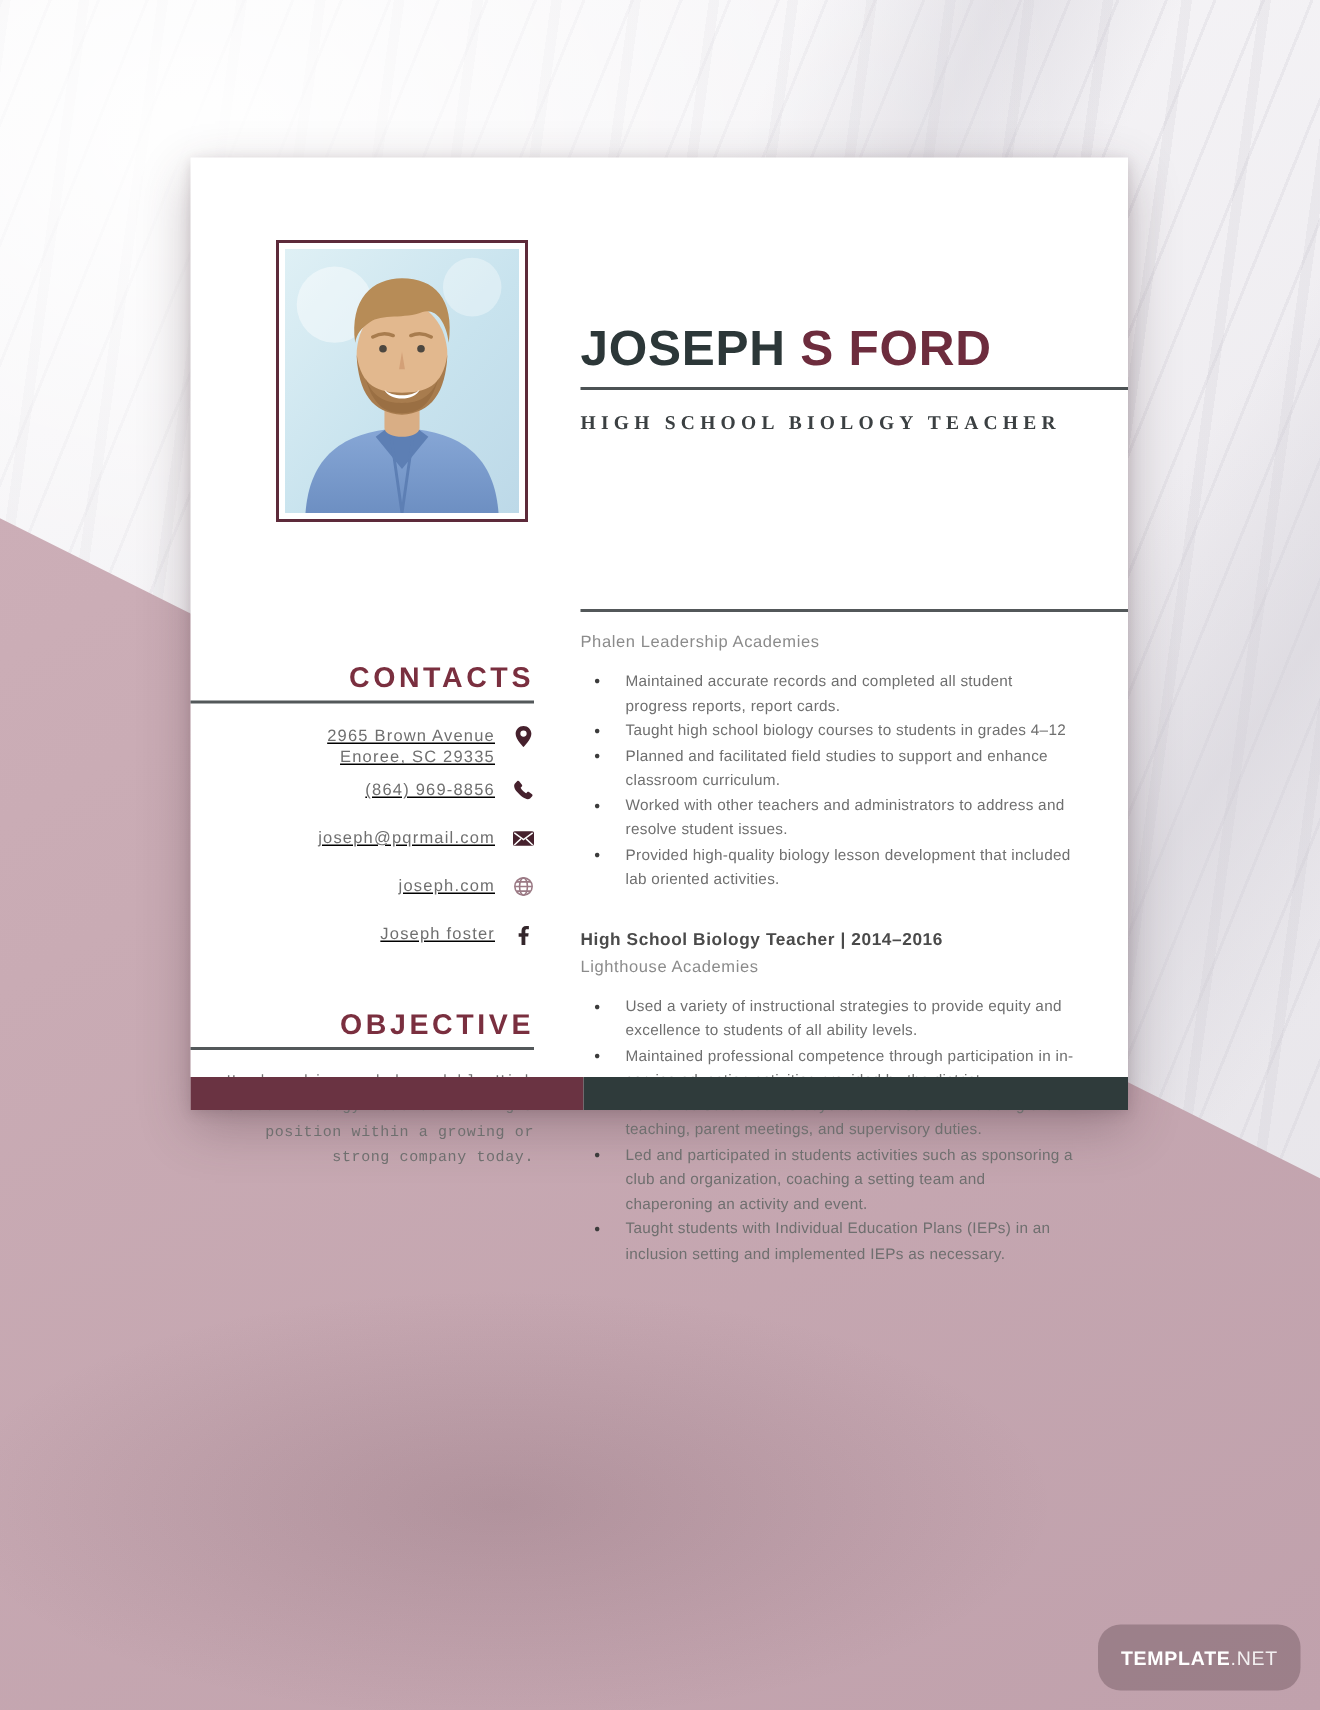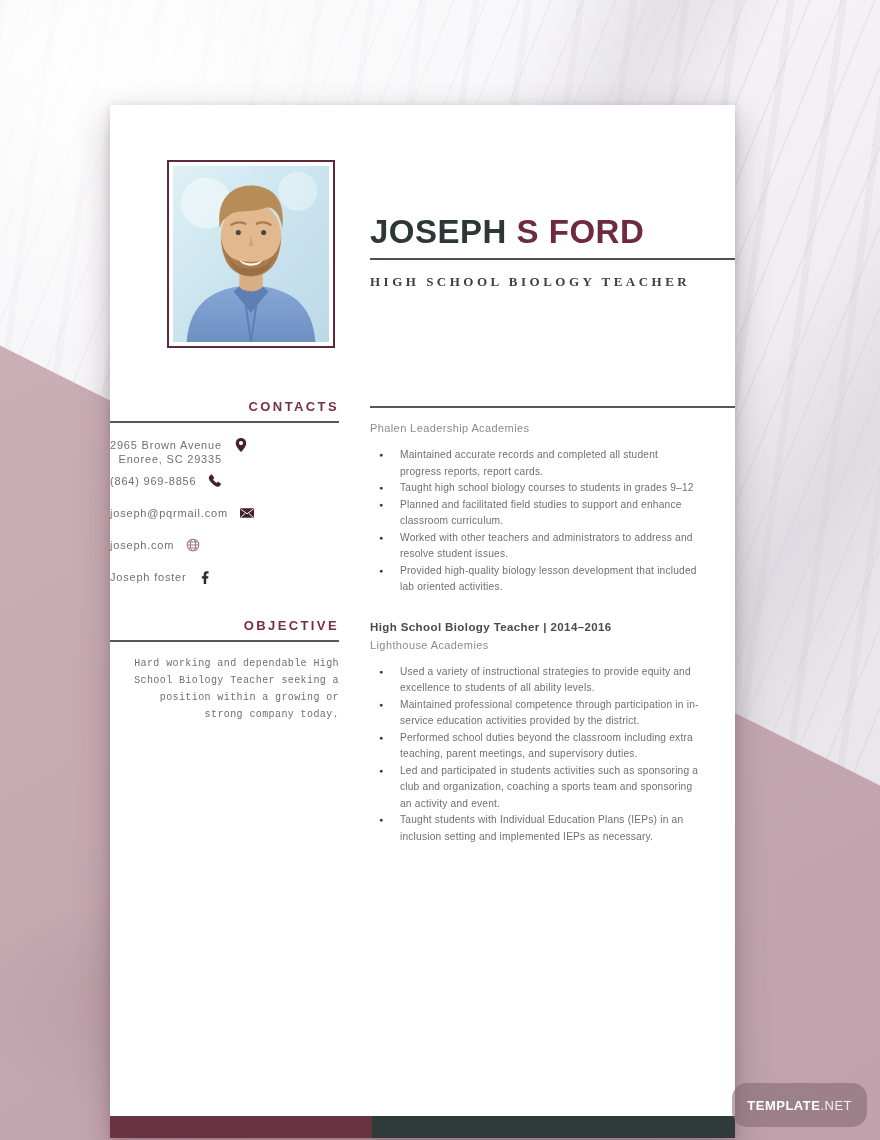--- a/index.html
+++ b/index.html
@@ -26,48 +26,48 @@
     clip-path: polygon(0 30.3%, 100% 68.9%, 100% 100%, 0 100%);
     background: linear-gradient(150deg, #cfb1ba 0%, #c9abb4 40%, #c0a1ac 100%);
   }
   .pink::before{
     content:""; position:absolute; left:0; right:0; top:0; bottom:0;
     background: radial-gradient(60% 18% at 38% 88%, rgba(90,60,70,.18), rgba(90,60,70,0) 70%);
   }
 
   
   .page {
-    position:absolute; left:110px; top:105px; width:625px; height:1033px;
+    position:absolute; left:127px; top:105px; width:625px; height:635px;
     background:#ffffff;
     box-shadow: 0 12px 32px rgba(70,45,55,.30), 0 2px 8px rgba(70,45,55,.18);
   }
 
   .photo-frame {
     position:absolute; left:57px; top:55px; width:168px; height:188px;
     border:2px solid #5d2a3a; background:#fff; padding:4px;
   }
   .photo-frame svg { display:block; width:100%; height:100%; }
 
   .name-block { position:absolute; left:260px; top:108px; width:365px; }
   .name { font-size:33px; font-weight:bold; letter-spacing:.5px; line-height:38px; white-space:nowrap; }
   .name .first { color:#2c3738; }
   .name .rest  { color:#6d2c3d; }
   .name-rule { margin-top:7px; height:2px; background:#4c5254; }
   .person-title { margin-top:14px; font-size:13px; font-weight:bold; letter-spacing:3.5px; color:#3b4042; white-space:nowrap;font-family:Liberation Serif, serif; }
 
   h2.sec {
-    font-size:13px; font-weight:bold; letter-spacing:2.4px; color:#7a2f3f; line-height:15px;
+    font-size:19px; font-weight:bold; letter-spacing:2.4px; color:#7a2f3f; line-height:15px;margin-top:46px;
   }
   .rule { margin-top:7px; height:2px; background:#53585a; }
 
   
   .left-col { position:absolute; left:0; top:294px; width:229px; }
   .left-col h2.sec { text-align:right; }
   .contact-rows { margin-top:15px; }
-  .contact-row { display:flex; justify-content:flex-start; align-items:flex-start; margin-bottom:18px; }
+  .contact-row { display:flex; justify-content:flex-end; align-items:flex-start; margin-bottom:18px;text-decoration:underline; }
   .contact-row.address { margin-bottom:8px; }
   .contact-text { text-align:right; font-size:11px; letter-spacing:.8px; color:#6f6f6f; line-height:14px; }
   .cicon { width:14px; height:14px; margin-left:12px; margin-top:0; flex:0 0 14px; }
   .cicon svg { display:block; width:14px; height:14px; }
 
   .objective-head { margin-top:34px; }
   .objective-text {
     margin-top:13px; margin-left:auto; width:206px; text-align:right;
     font-size:10px; line-height:17px; letter-spacing:.4px; color:#6f6f6f;font-family:Liberation Mono, monospace;
   }
@@ -221,35 +221,35 @@
       <p class="objective-text">Hard working and dependable High School Biology Teacher seeking a position within a growing or strong company today.</p>
     </div>
 
     <div class="right-col">
       <div class="rule"></div>
 
       <div class="job">
         <div class="job-company">Phalen Leadership Academies</div>
         <ul class="bullets">
           <li>Maintained accurate records and completed all student progress reports, report cards.</li>
-          <li>Taught high school biology courses to students in grades 9–12</li>
+          <li>Taught high school biology courses to students in grades 4–12</li>
           <li>Planned and facilitated field studies to support and enhance classroom curriculum.</li>
           <li>Worked with other teachers and administrators to address and resolve student issues.</li>
           <li>Provided high-quality biology lesson development that included lab oriented activities.</li>
         </ul>
       </div>
 
       <div class="job">
         <div class="job-title">High School Biology Teacher | 2014–2016</div>
         <div class="job-company">Lighthouse Academies</div>
         <ul class="bullets">
           <li>Used a variety of instructional strategies to provide equity and excellence to students of all ability levels.</li>
           <li>Maintained professional competence through participation in in-service education activities provided by the district.</li>
           <li>Performed school duties beyond the classroom including extra teaching, parent meetings, and supervisory duties.</li>
-          <li>Led and participated in students activities such as sponsoring a club and organization, coaching a sports team and sponsoring an activity and event.</li>
+          <li>Led and participated in students activities such as sponsoring a club and organization, coaching a setting team and chaperoning an activity and event.</li>
           <li>Taught students with Individual Education Plans (IEPs) in an inclusion setting and implemented IEPs as necessary.</li>
         </ul>
       </div>
     </div>
 
     <div class="bottom-bars">
       <div class="bar-maroon"></div>
       <div class="bar-slate"></div>
     </div>
   </div>

